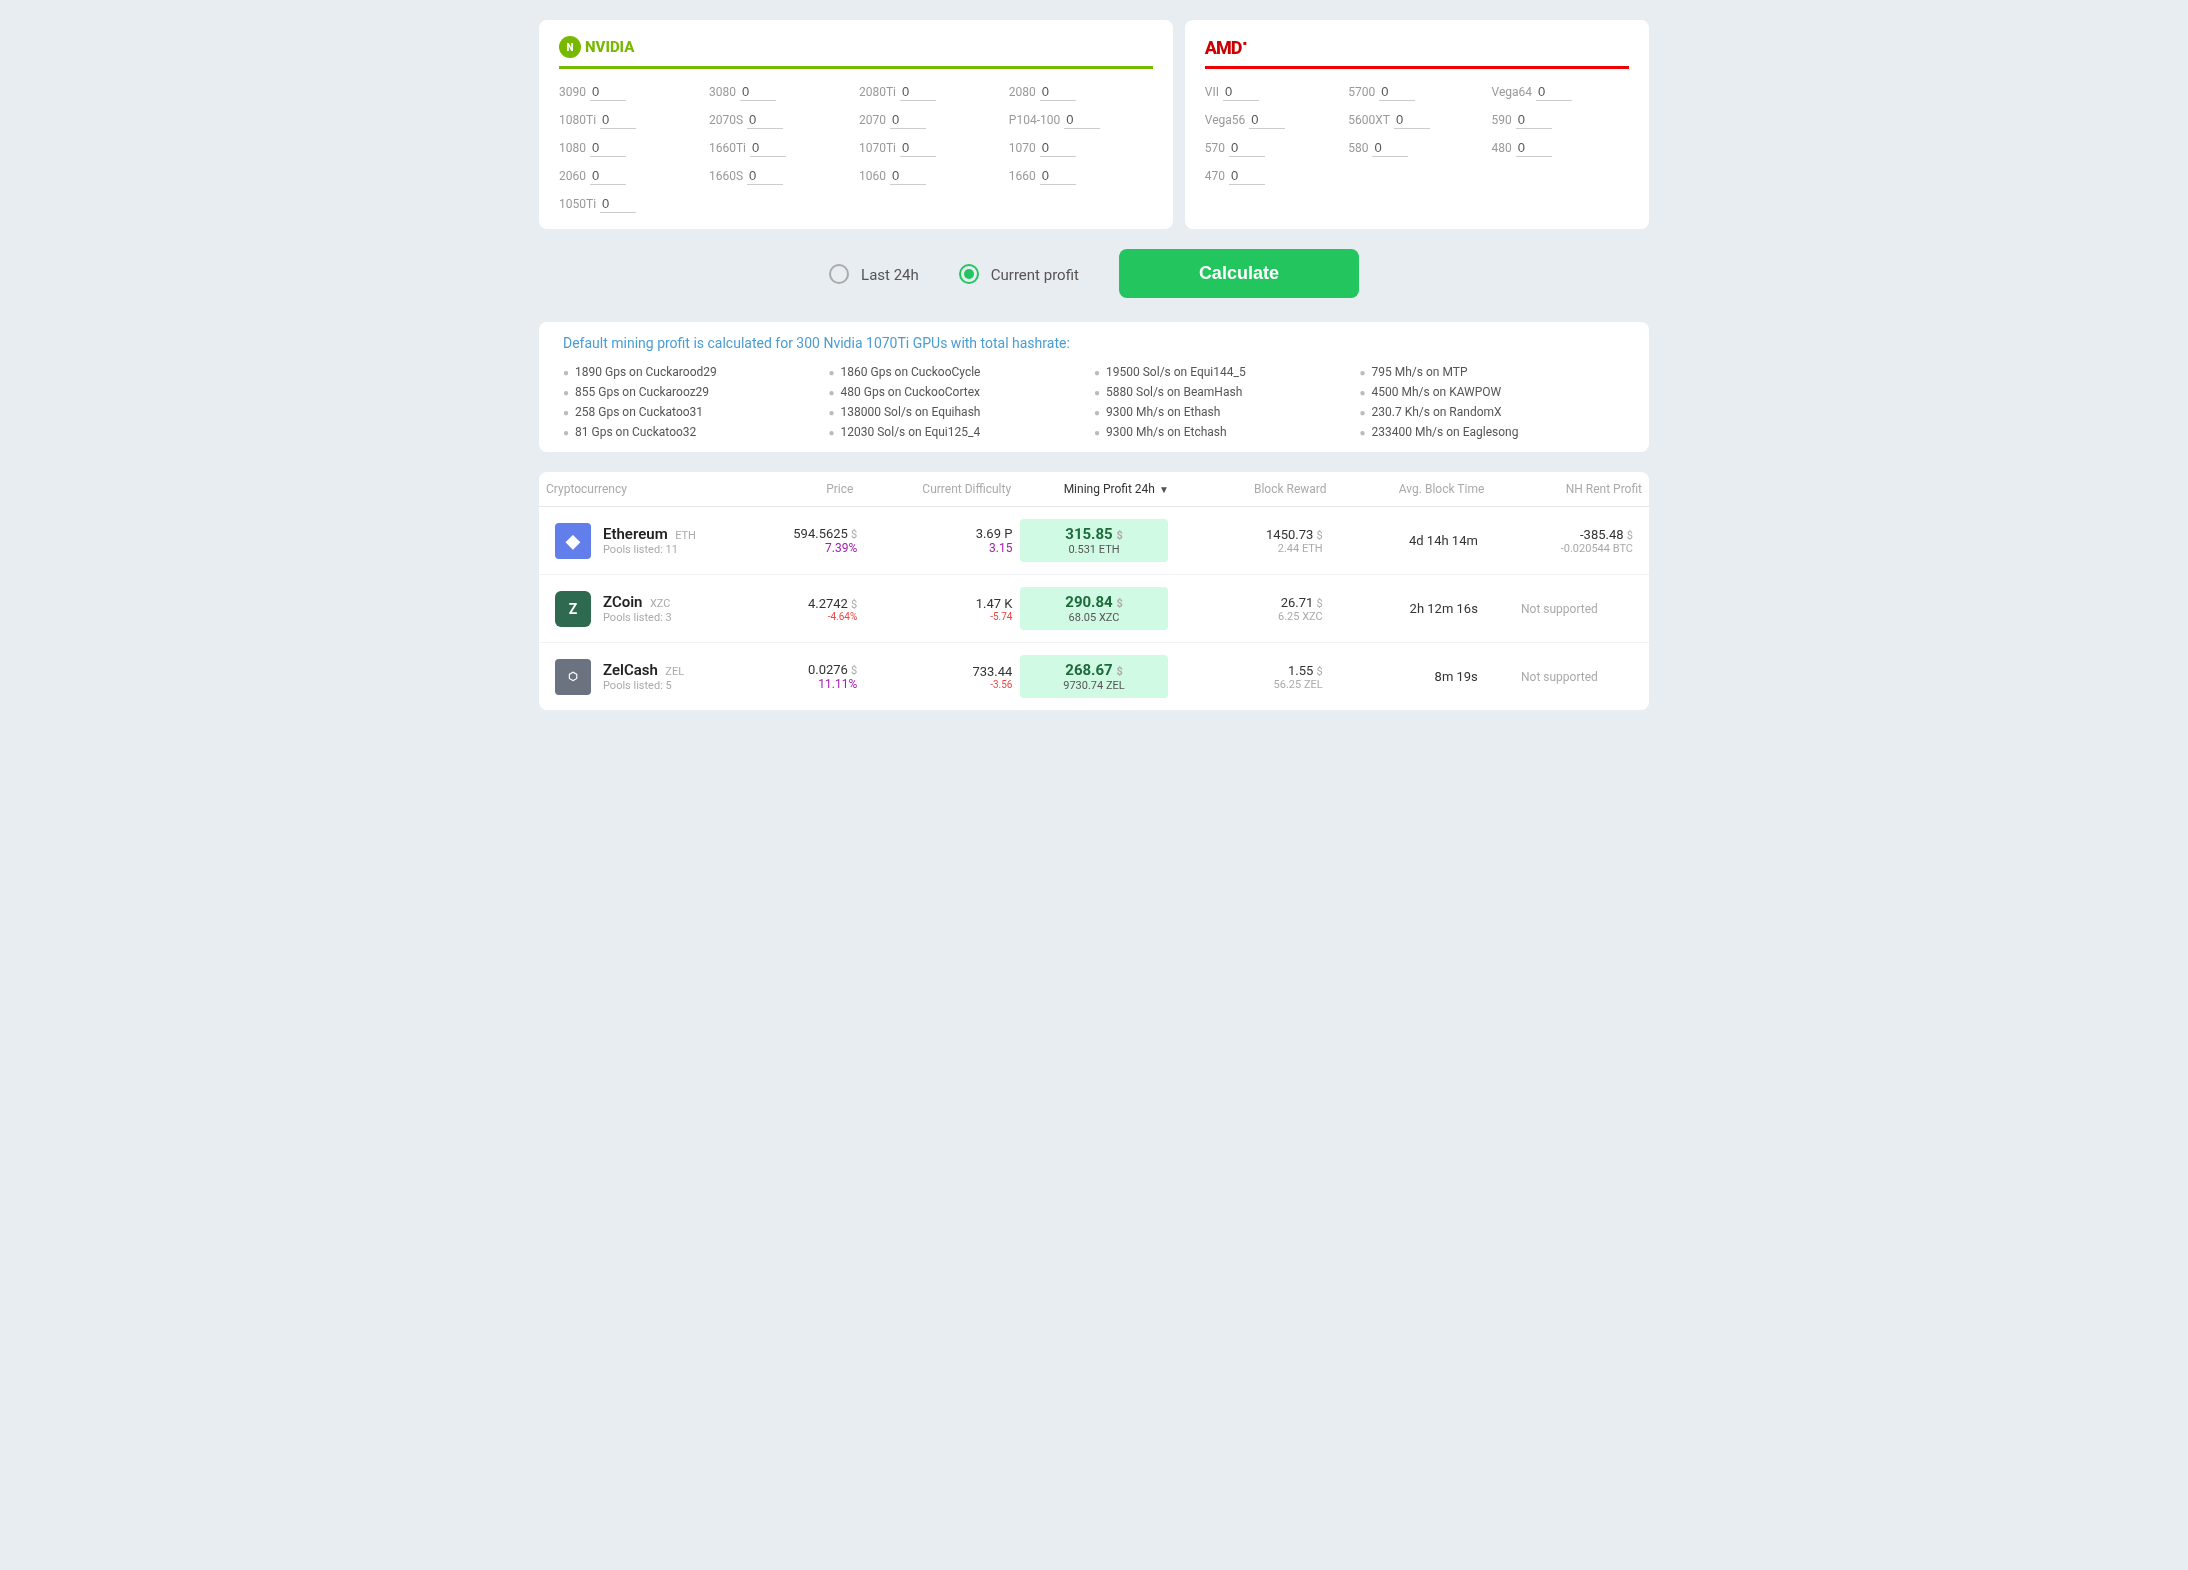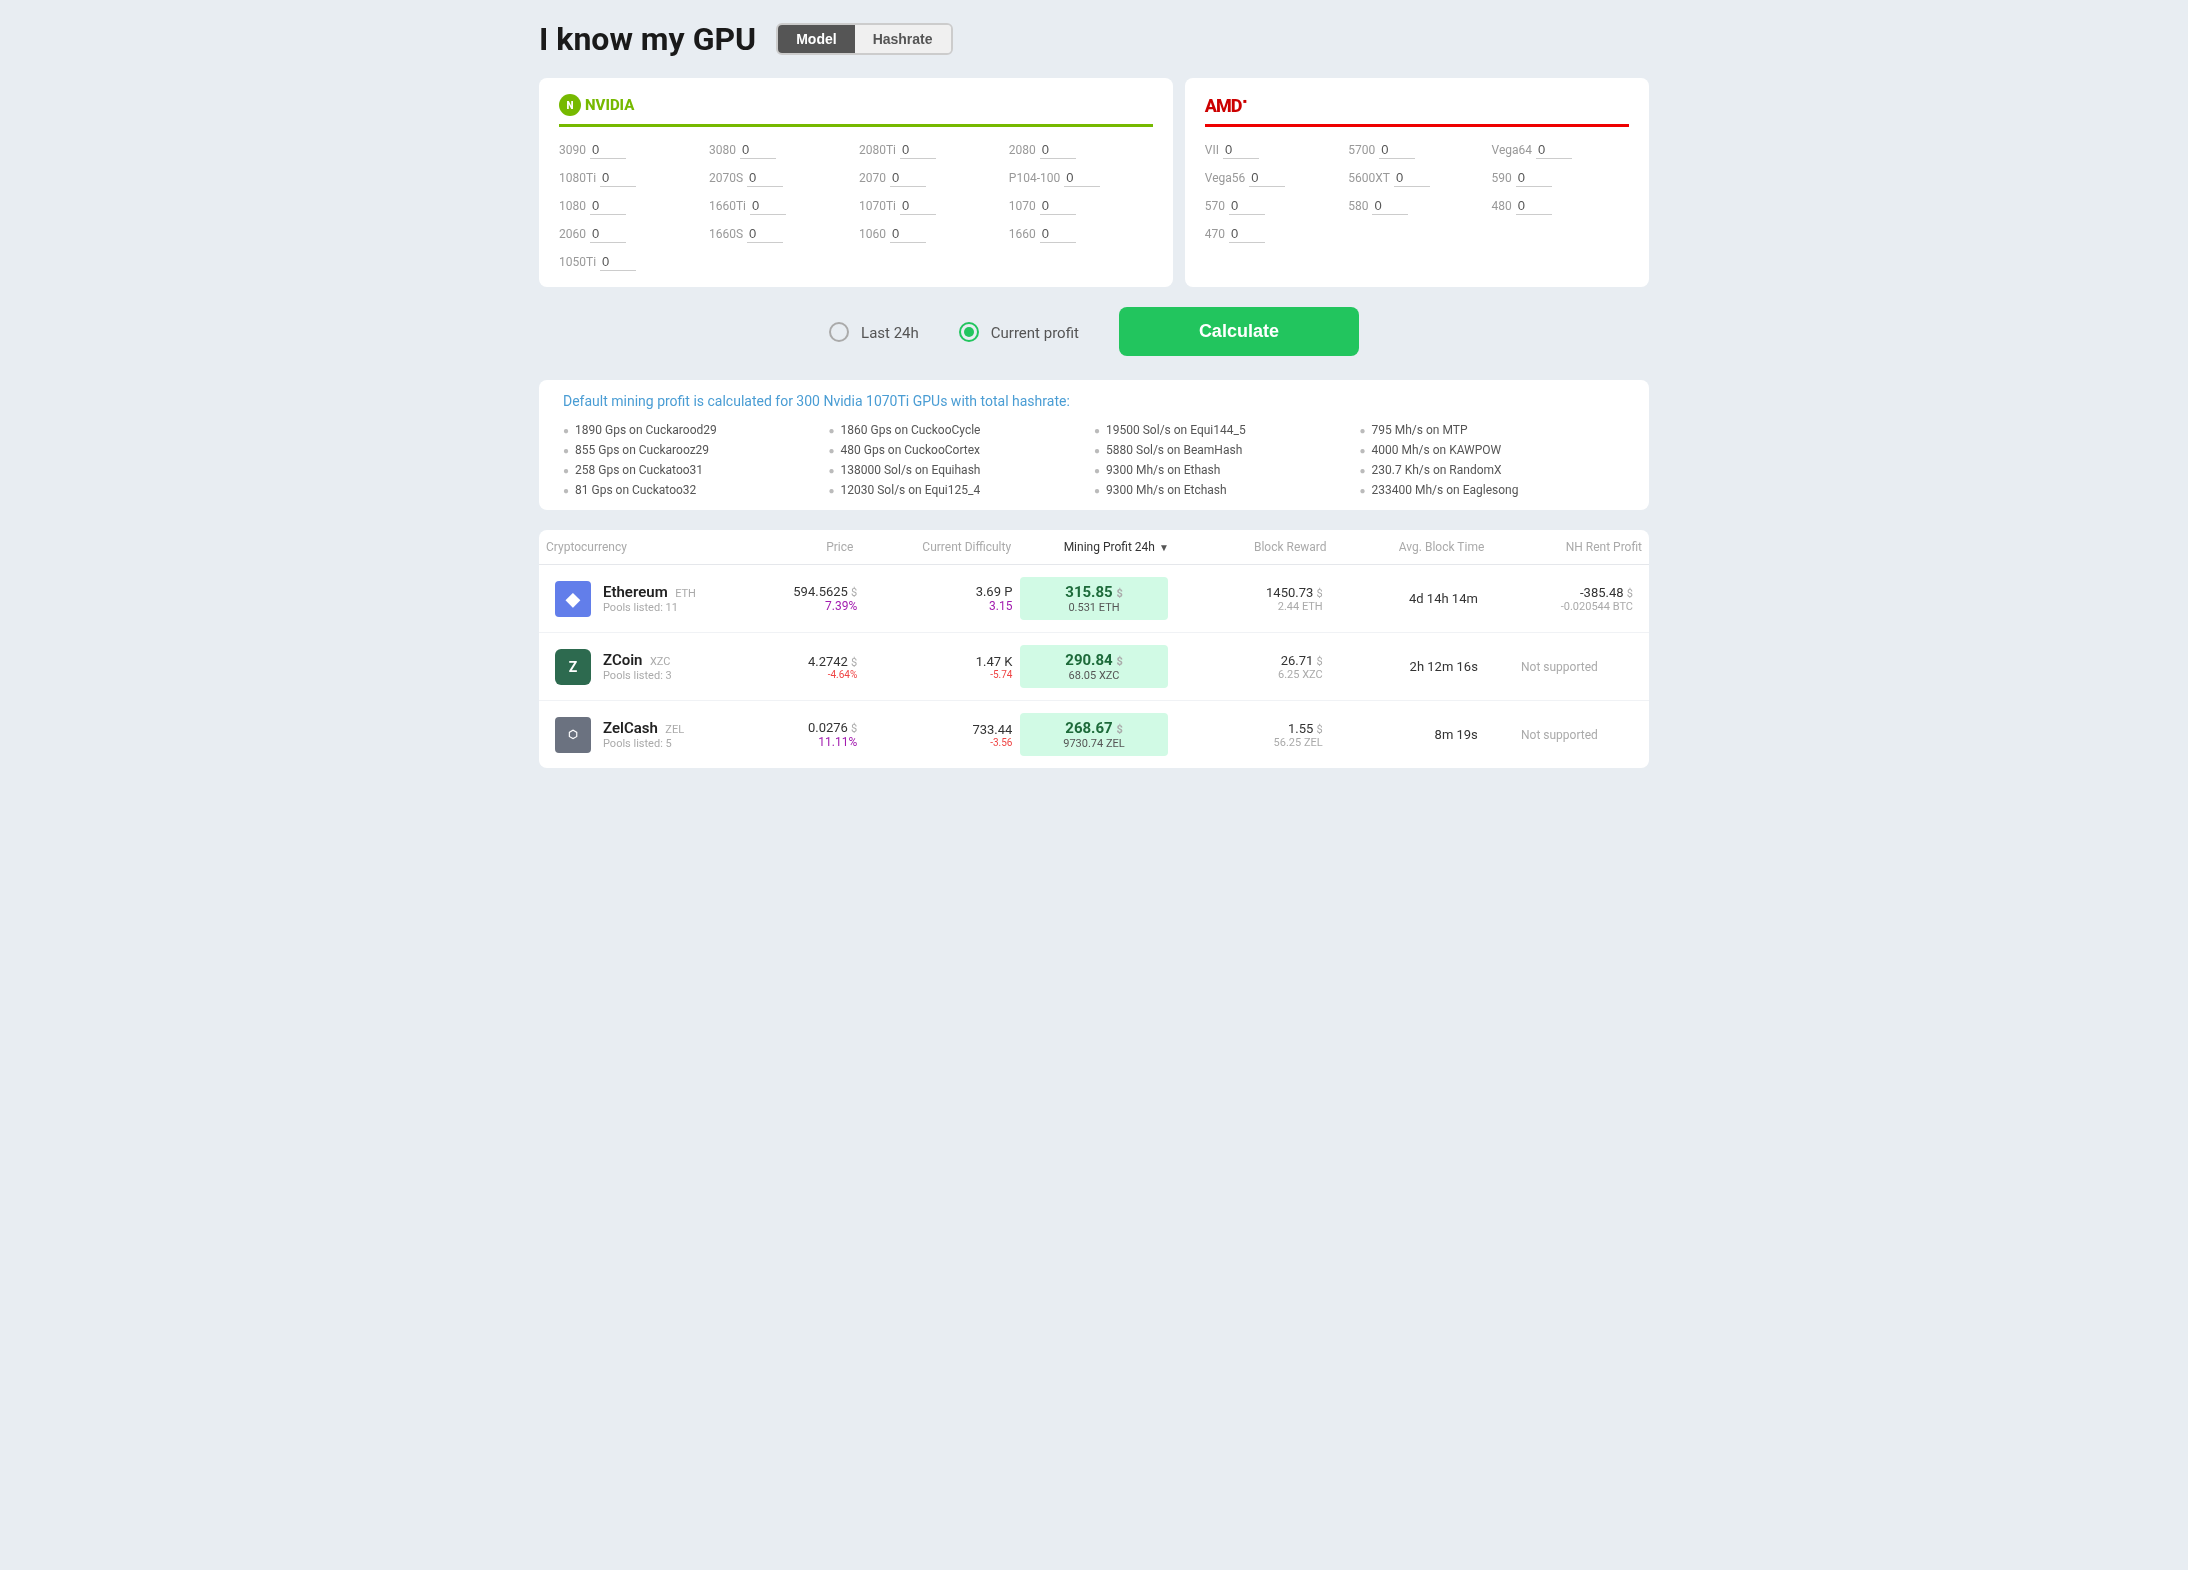--- a/index.html
+++ b/index.html
@@ -302,27 +302,20 @@
     .block-reward-sub { font-size: 11px; color: #aaa; text-align: right; }
     .nh-profit-main { font-size: 13px; color: #333; text-align: right; }
     .nh-profit-sub { font-size: 11px; color: #aaa; text-align: right; }
     .not-supported { font-size: 12px; color: #aaa; text-align: center; }
   </style>
 </head>
 <body>
 
 <div class="page-container">
 
-  <div class="header">
-    <h1 class="header-title">I know my GPU</h1>
-    <div class="toggle-group">
-      <button class="toggle-btn active">Model</button>
-      <button class="toggle-btn">Hashrate</button>
-    </div>
-  </div>
 
   <div class="gpu-sections">
 
     <div class="gpu-section nvidia-section">
       <div class="brand-header nvidia-header">
         <div class="nvidia-logo">
           <div class="nvidia-logo-icon">N</div>
           <span>NVIDIA</span>
         </div>
       </div>
@@ -488,21 +481,21 @@
         <div class="info-item">
           <span class="info-bullet">●</span>
           <span>480 Gps on CuckooCortex</span>
         </div>
         <div class="info-item">
           <span class="info-bullet">●</span>
           <span>5880 Sol/s on BeamHash</span>
         </div>
         <div class="info-item">
           <span class="info-bullet">●</span>
-          <span>4000 Mh/s on KAWPOW</span>
+          <span>4500 Mh/s on KAWPOW</span>
         </div>
         <div class="info-item">
           <span class="info-bullet">●</span>
           <span>258 Gps on Cuckatoo31</span>
         </div>
         <div class="info-item">
           <span class="info-bullet">●</span>
           <span>138000 Sol/s on Equihash</span>
         </div>
         <div class="info-item">

